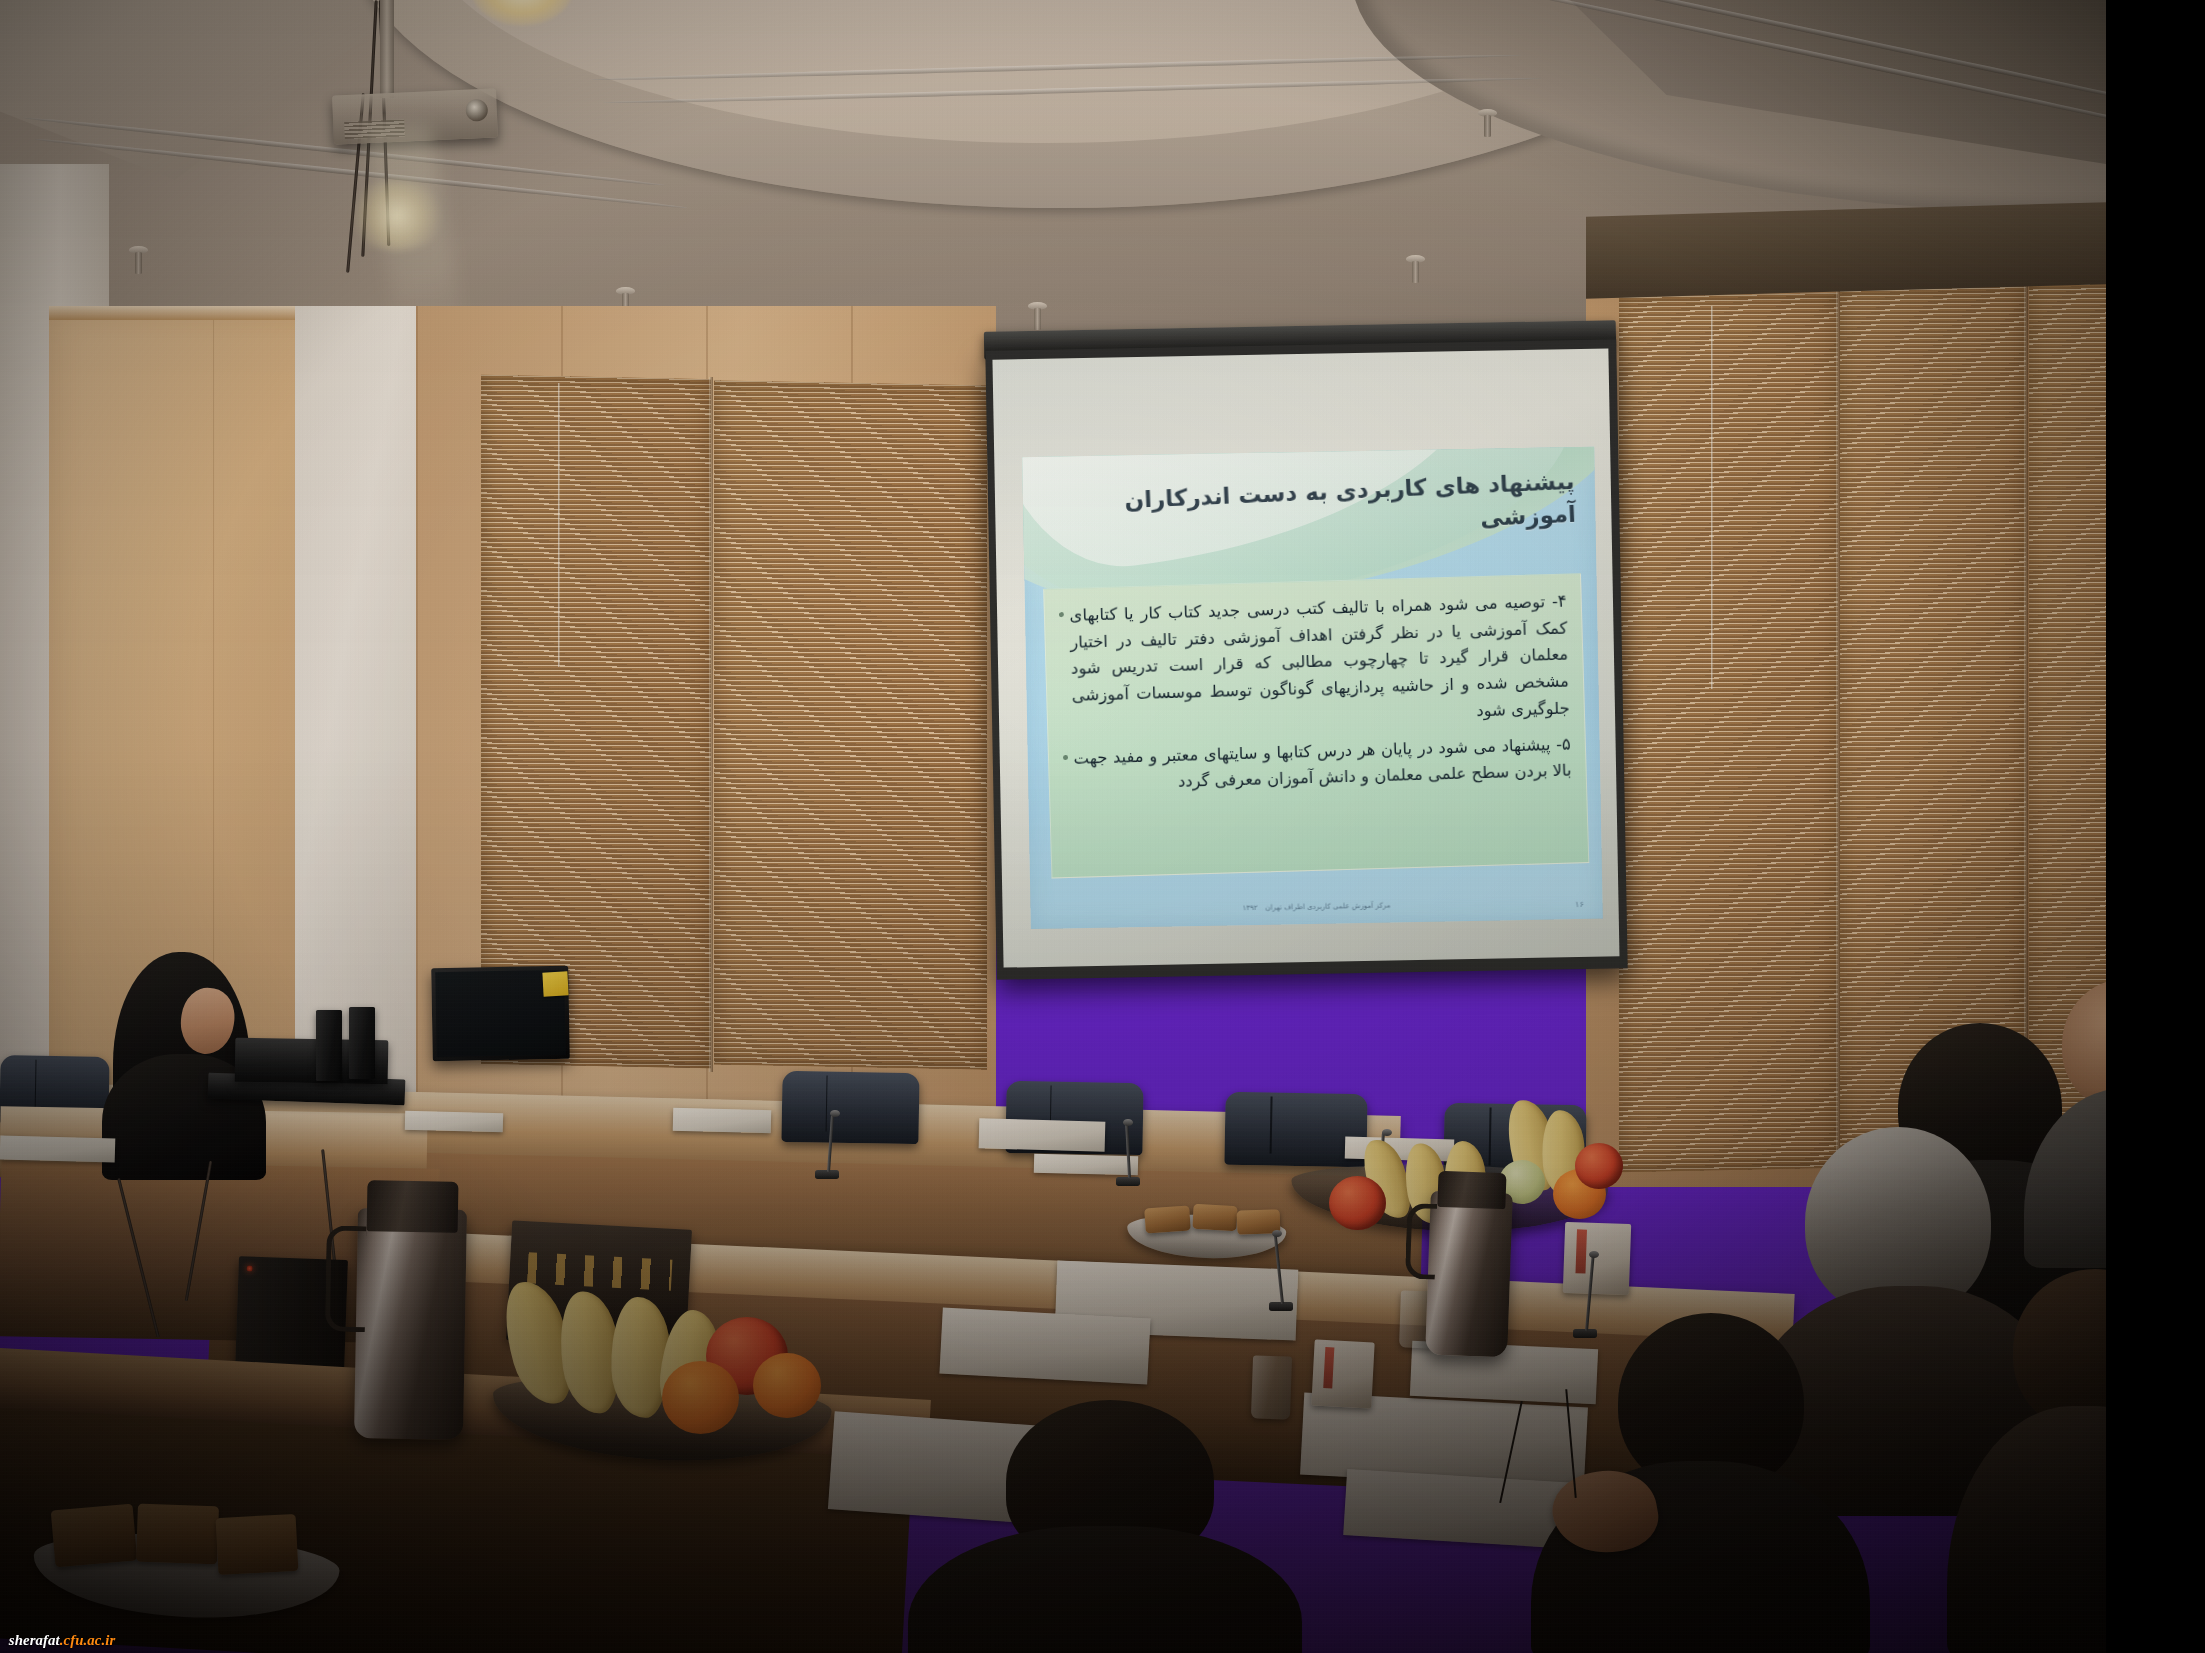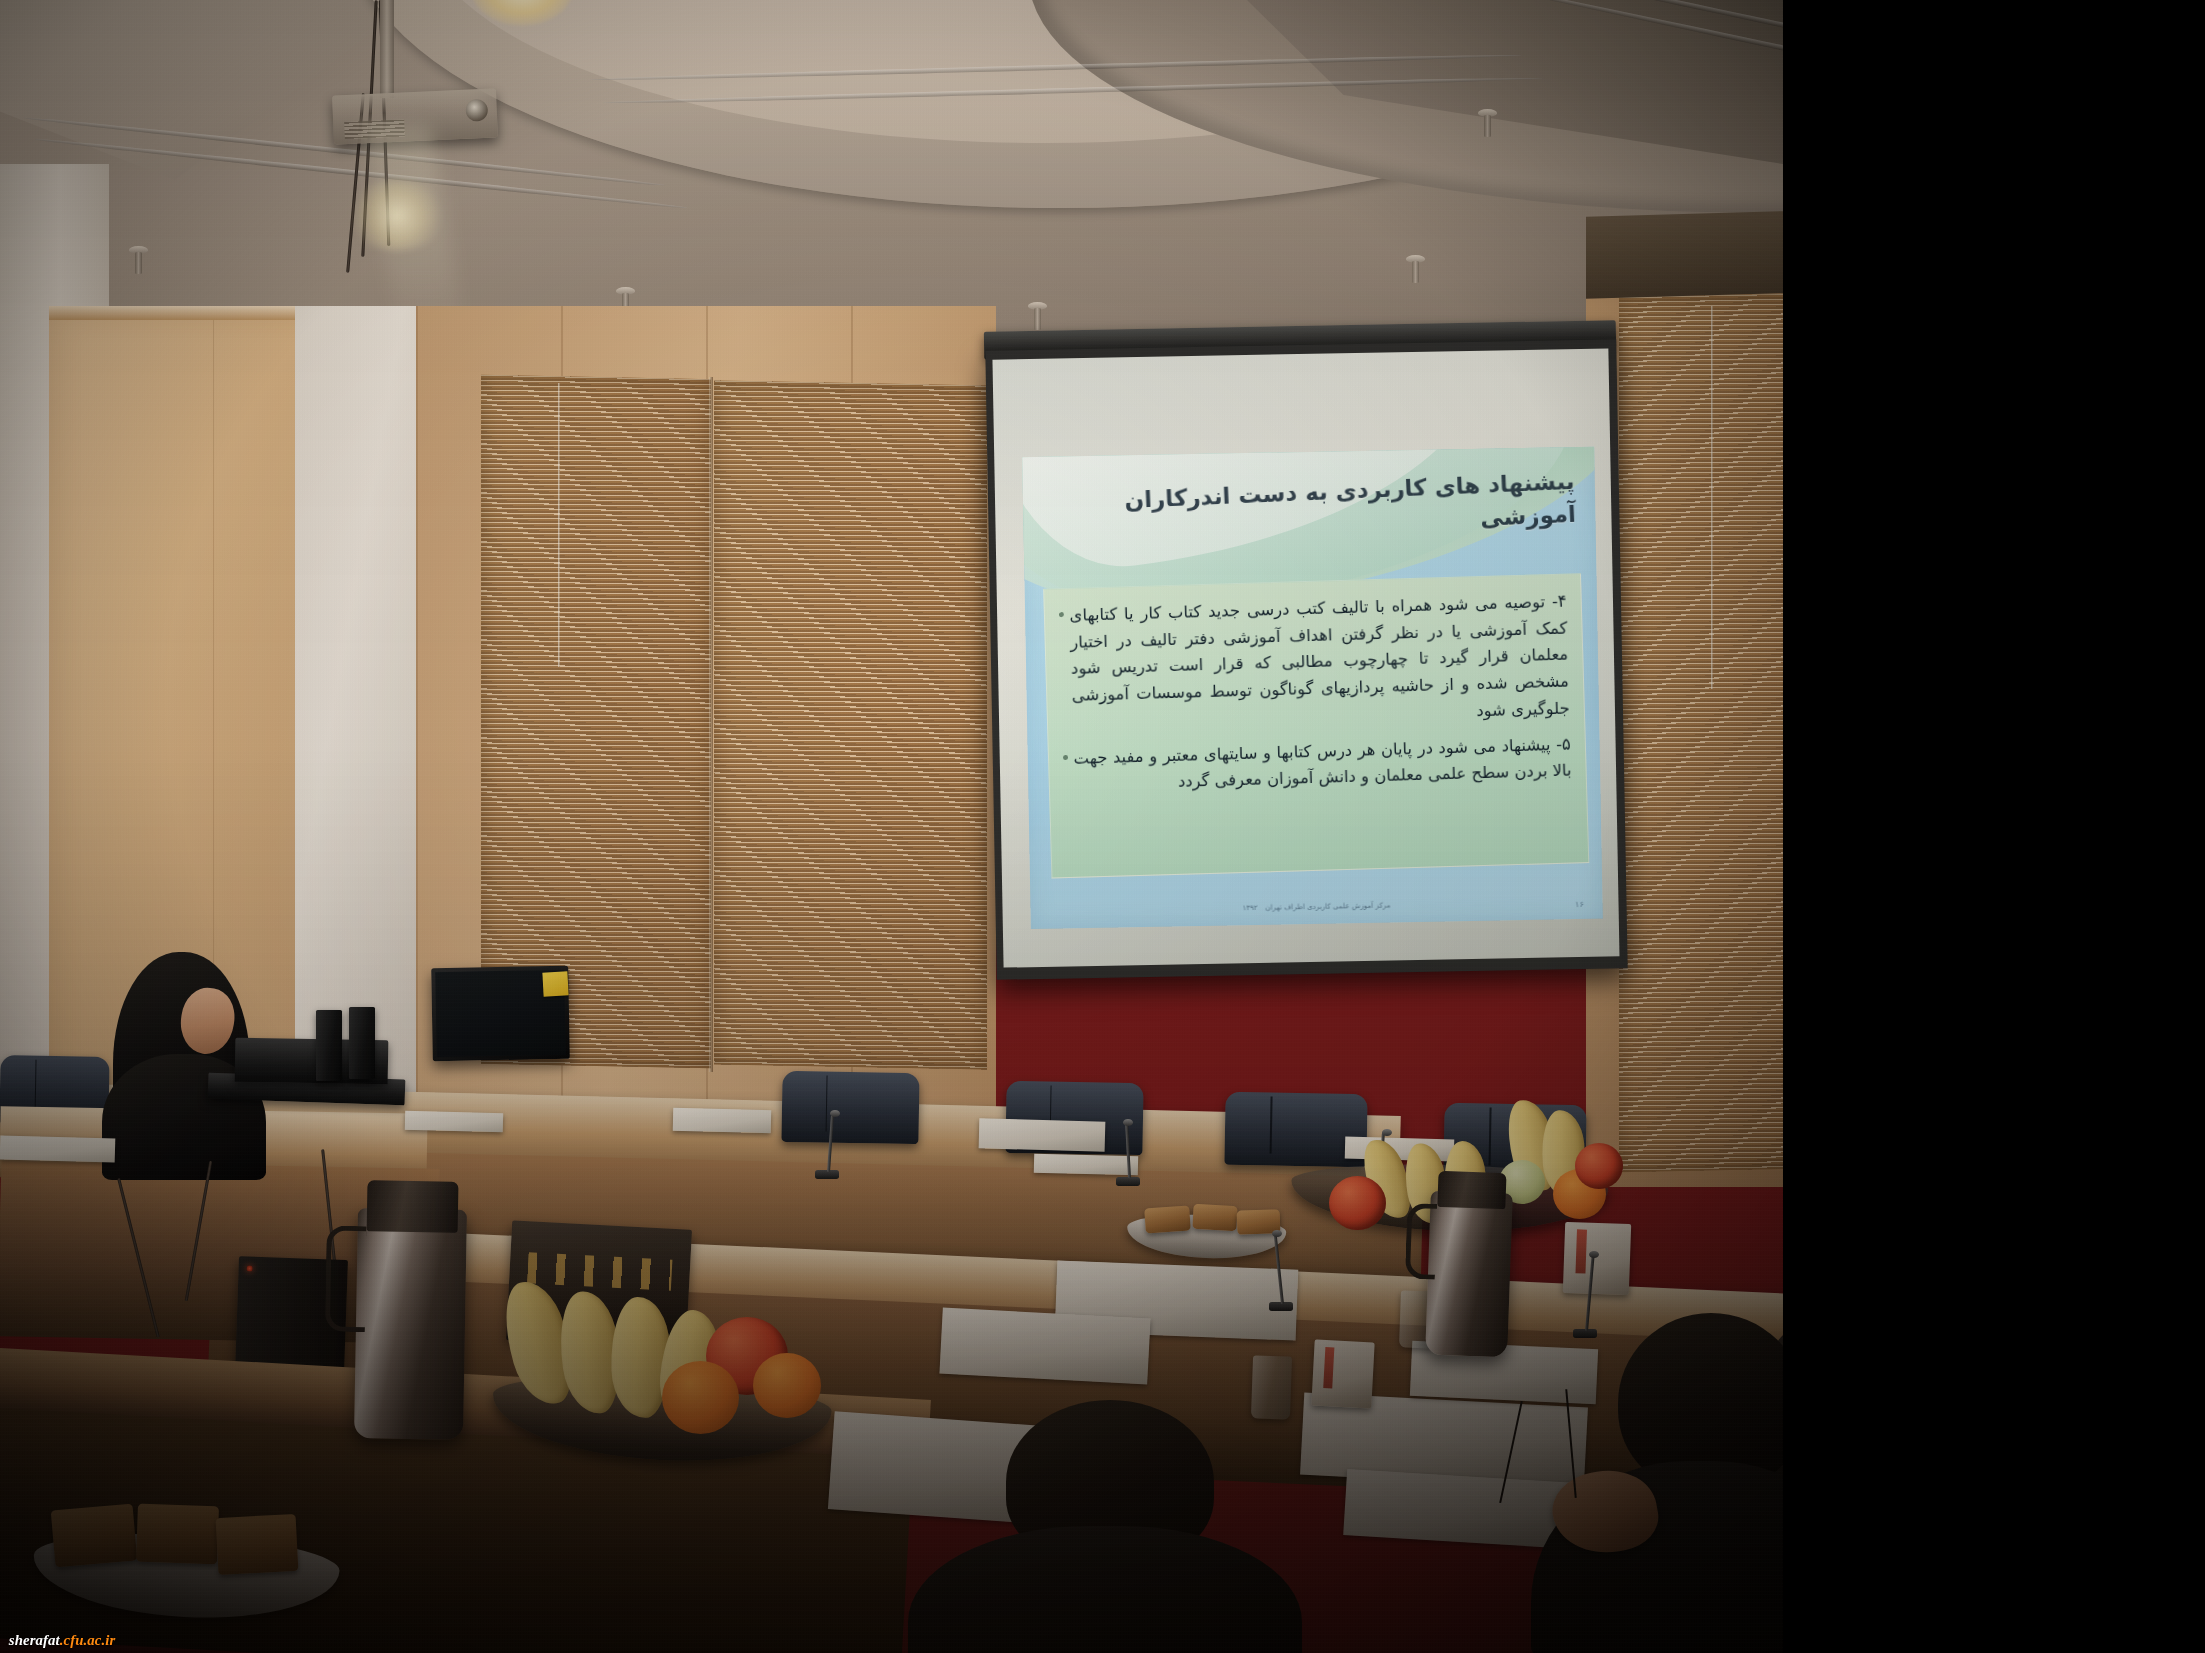--- a/index.html
+++ b/index.html
@@ -1,23 +1,23 @@
 <!DOCTYPE html>
 <html style="font-size:8.8px"><head>
 <meta charset="utf-8">
 <style>
   * { margin:0; padding:0; box-sizing:border-box; }
   html,body { background:#000; }
   body { font-family:"Liberation Sans", sans-serif; }
 
   #scene {
     position:relative;
-    width:1783px; height:1654px;
+    width:2106px; height:1654px;
     overflow:hidden;
-    background:#7f1d1d;
+    background:#6d28d9;
   }
 
   
   .ceiling-base {
     position:absolute; left:0; top:0; width:2205px; height:350px;
     background:linear-gradient(175deg,#b9aa9c 0%,#a89a8c 40%,#97897b 75%,#7e7265 100%);
   }
   .ceiling-inner {
     position:absolute; left:350px; top:-98px; width:1422px; height:306px;
     border-radius:0 0 55% 55%/0 0 100% 100%;

